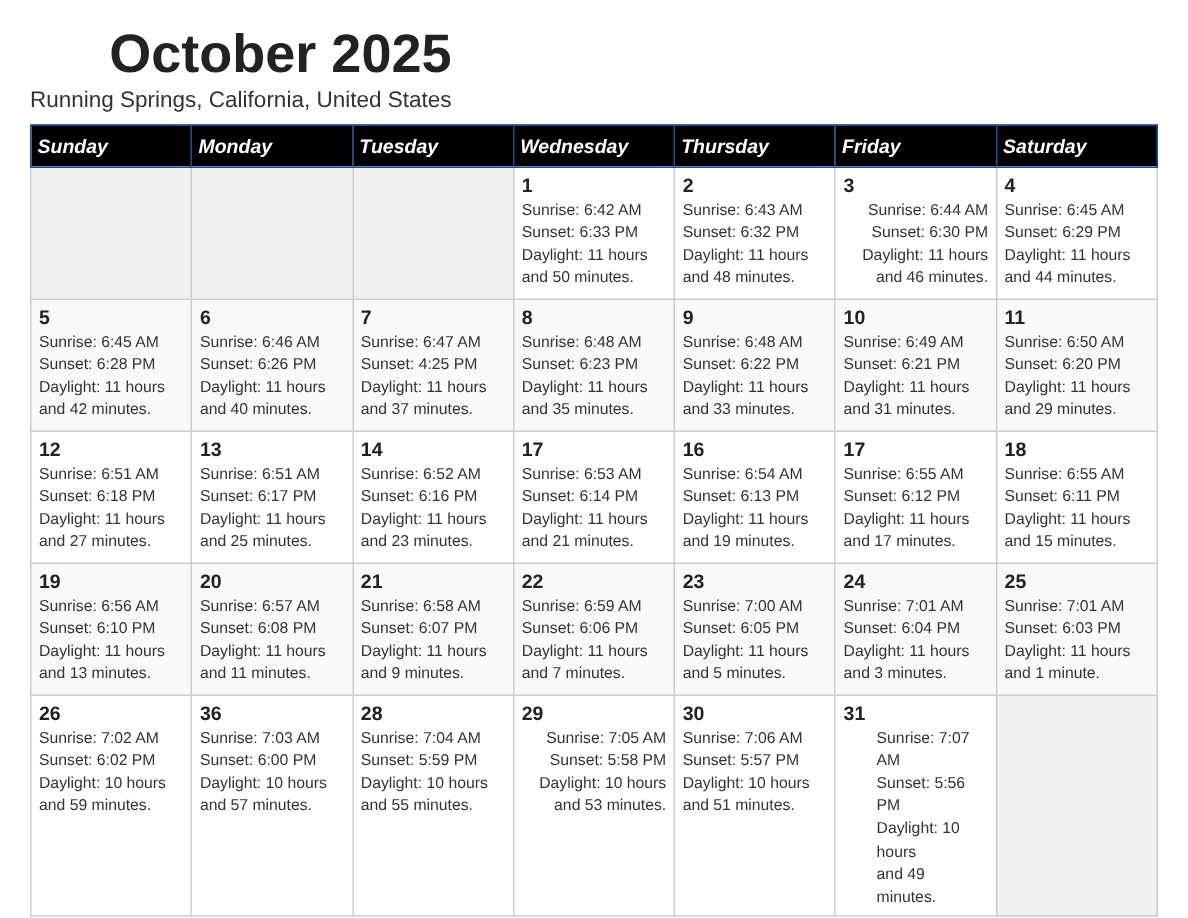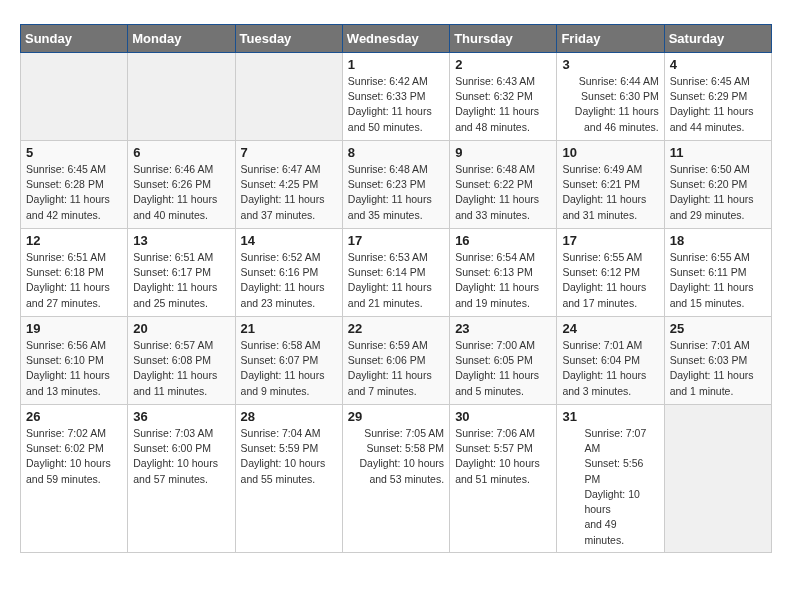--- a/index.html
+++ b/index.html
@@ -45,27 +45,28 @@
       font-size: 15px;
       color: #333;
       margin-top: 2px;
     }
     .calendar {
       width: 100%;
       border-collapse: collapse;
       border: 1px solid #ccc;
     }
     .calendar th {
-      background: #737373;
+      background: #000000;
       color: #fff;
       font-size: 13px;
       font-weight: bold;
       padding: 6px 4px;
       text-align: left;
       border: 1px solid #1a5090;
+      font-style: italic;
     }
     .calendar td {
       width: 14.28%;
       vertical-align: top;
       padding: 4px 5px;
       border: 1px solid #ccc;
       background: #fff;
       min-height: 80px;
     }
     .calendar tr:nth-child(even) td {
@@ -86,20 +87,24 @@
       background: #f0f0f0 !important;
     }
     .week-row td {
       height: 88px;
     }
   </style>
 </head>
 <body>
 
 <div class="header-area">
+  <div class="title-area">
+    <div class="month-title">October 2025</div>
+    <div class="location">Running Springs, California, United States</div>
+  </div>
 </div>
 
 <table class="calendar">
   <thead>
     <tr>
       <th>Sunday</th>
       <th>Monday</th>
       <th>Tuesday</th>
       <th>Wednesday</th>
       <th>Thursday</th>

